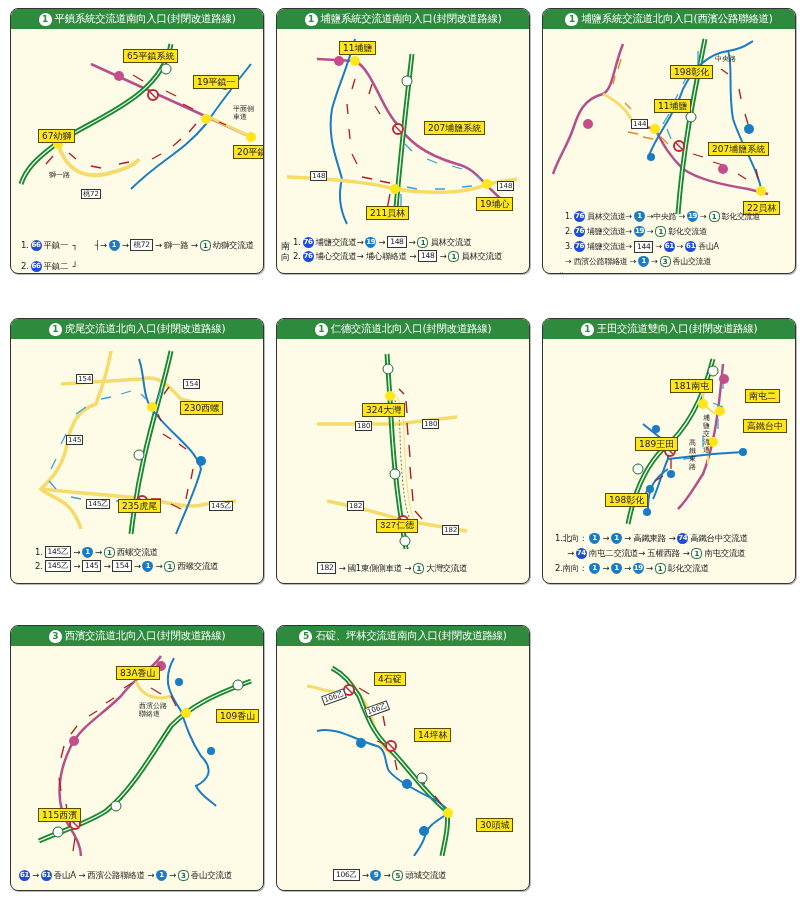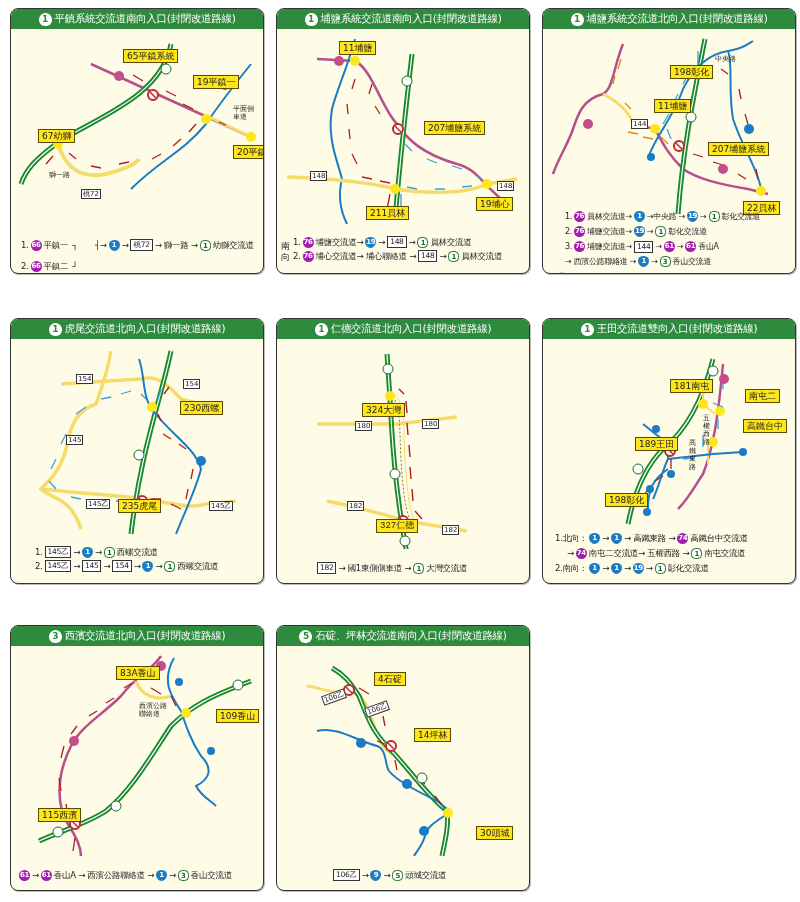--- a/index.html
+++ b/index.html
@@ -37,21 +37,21 @@
   }
   .route {
     position: absolute; left: 10px; right: 6px; font-size: 8.5px; color: #222;
     line-height: 14px; white-space: nowrap; letter-spacing: -0.3px;
   }
   .route-line { display: flex; align-items: center; gap: 2px; }
   .ic {
     display: inline-block; width: 11px; height: 11px; text-align: center;
     font-size: 7px; line-height: 11px; font-weight: bold; color: #fff; vertical-align: middle;
   }
-  .ic.prov { background: #a21caf; border-radius: 50%; }
+  .ic.prov { background: #1d4ed8; border-radius: 50%; }
   .ic.county { background: #1a7cc4; border-radius: 50% 50% 50% 50% / 40% 40% 60% 60%; }
   .ic.nat { background: #fff; color: #1a6b2b; border: 1.3px solid #1a6b2b; border-radius: 40%; }
   .box { border: 1px solid #333; background: #fff; padding: 0 2px; font-size: 7.5px; line-height: 10px; }
   .dir-side { position: absolute; font-size: 9px; line-height: 11px; width: 10px; color: #222; }
 </style>
 </head>
 <body>
 
 <div class="panel" style="left:10px;top:8px;height:266px;">
   <div class="panel-header">
@@ -192,21 +192,21 @@
       <span>→</span>
       <span class="ic nat">1</span>
       <span>員林交流道</span>
     </div>
   </div>
 </div>
 
 <div class="panel" style="left:542px;top:8px;height:266px;">
   <div class="panel-header">
     <span class="hdr-shield">1</span>
-    <span>埔鹽系統交流道北向入口(封閉改道路線)</span>
+    <span>埔鹽系統交流道北向入口(西濱公路聯絡道)</span>
   </div>
   <div class="map" style="height:190px;">
     <svg width="254" height="190">
       <path d="M80 15 C70 40 70 60 60 65 C40 70 35 85 30 100 C25 115 15 130 10 145" stroke="#b5508c" stroke-width="2.5" fill="none"></path>
       <path d="M60 65 C70 70 85 80 90 95" stroke="#f5dc6a" stroke-width="3" fill="none"></path>
       <path d="M90 95 L112 100 C120 115 125 125 140 140 C155 150 175 155 205 160 L225 165" stroke="#b5508c" stroke-width="2.5" fill="none"></path>
       <path d="M162 10 C150 70 140 120 135 185" stroke="#1a8a2e" stroke-width="5" fill="none"></path>
       <path d="M162 10 C150 70 140 120 135 185" stroke="#fff" stroke-width="1.2" fill="none"></path>
       <path d="M105 130 C110 110 130 90 140 60 C150 40 165 25 185 22 C200 20 205 15 210 12" stroke="#1a7cc4" stroke-width="2" fill="none"></path>
       <path d="M185 22 C190 35 185 60 190 90 C200 120 215 140 218 160" stroke="#1a7cc4" stroke-width="2" fill="none"></path>
@@ -460,21 +460,21 @@
       <circle cx="200" cy="113" r="4" fill="#1a7cc4"></circle>
       <circle cx="107" cy="150" r="4" fill="#1a7cc4"></circle>
       <circle cx="104" cy="173" r="4" fill="#1a7cc4"></circle>
       <circle cx="95" cy="130" r="5" fill="#fff" stroke="#1a6b2b" stroke-width="1"></circle>
     </svg>
     <span class="lbl" style="left:110px;top:40px;">181南屯</span>
     <span class="lbl" style="left:185px;top:50px;">南屯二</span>
     <span class="lbl" style="left:183px;top:80px;">高鐵台中</span>
     <span class="lbl" style="left:75px;top:98px;">189王田</span>
     <span class="lbl" style="left:45px;top:154px;">198彰化</span>
-    <span class="sm" style="left:160px;top:75px;width:12px;white-space:normal;">五權西路</span>
+    <span class="sm" style="left:160px;top:75px;width:12px;white-space:normal;">埔鹽交流道</span>
     <span class="sm" style="left:146px;top:100px;width:12px;white-space:normal;">高鐵東路</span>
   </div>
   <div class="route" style="top:212px;left:12px;font-size:8.5px;line-height:15px;">
     <div class="route-line">
       <span>1.北向：</span>
       <span class="ic county">1</span>
       <span>→</span>
       <span class="ic county">1</span>
       <span>→ 高鐵東路 →</span>
       <span class="ic prov">74</span>
@@ -582,21 +582,21 @@
           <line x1="140" y1="132" x2="148" y2="138"></line>
         <line x1="158" y1="150" x2="164" y2="158"></line>
       </g>
       <circle cx="84" cy="97" r="5" fill="#1a7cc4"></circle>
       <circle cx="130" cy="138" r="5" fill="#1a7cc4"></circle>
       <circle cx="147" cy="185" r="5" fill="#1a7cc4"></circle>
       <circle cx="145" cy="132" r="5" fill="#fff" stroke="#1a6b2b" stroke-width="1"></circle>
     </svg>
     <span class="lbl" style="left:80px;top:26px;">4石碇</span>
     <span class="lbl" style="left:120px;top:82px;">14坪林</span>
-    <span class="lbl" style="left:182px;top:180px;">30頭城</span>
+    <span class="lbl" style="left:182px;top:172px;">30頭城</span>
     <span class="rbox" style="left:45px;top:46px;transform:rotate(-20deg);">106乙</span>
     <span class="rbox" style="left:88px;top:58px;transform:rotate(-20deg);">106乙</span>
   </div>
   <div class="route" style="top:242px;left:56px;">
     <div class="route-line">
       <span class="box">106乙</span>
       <span>→</span>
       <span class="ic county">9</span>
       <span>→</span>
       <span class="ic nat">5</span>

